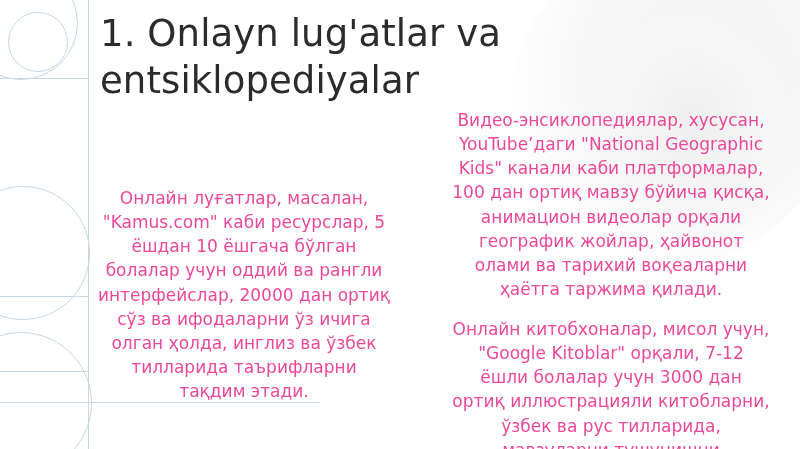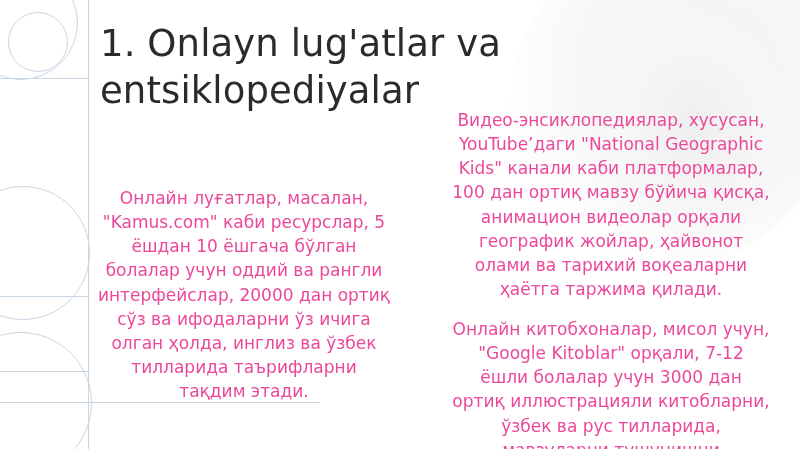--- a/index.html
+++ b/index.html
@@ -95,21 +95,21 @@
   }
   .ring-a { left: -36px; top: -34px; width: 112px; height: 112px; }
   .ring-b { left: 8px;   top: 12px;  width: 58px;  height: 58px; }
   .ring-c { left: -44px; top: 186px; width: 132px; height: 132px; }
   .ring-d { left: -50px; top: 332px; width: 140px; height: 140px; }
 
   
   .title {
     position: absolute;
     left: 100px;
-    top: 20px;
+    top: 10px;
     width: 560px;
     font-size: 37px;
     line-height: 1.28;
     color: #2b2b2b;
     font-weight: 400;
     letter-spacing: 0.1px;
   }
 
   
   .col {

